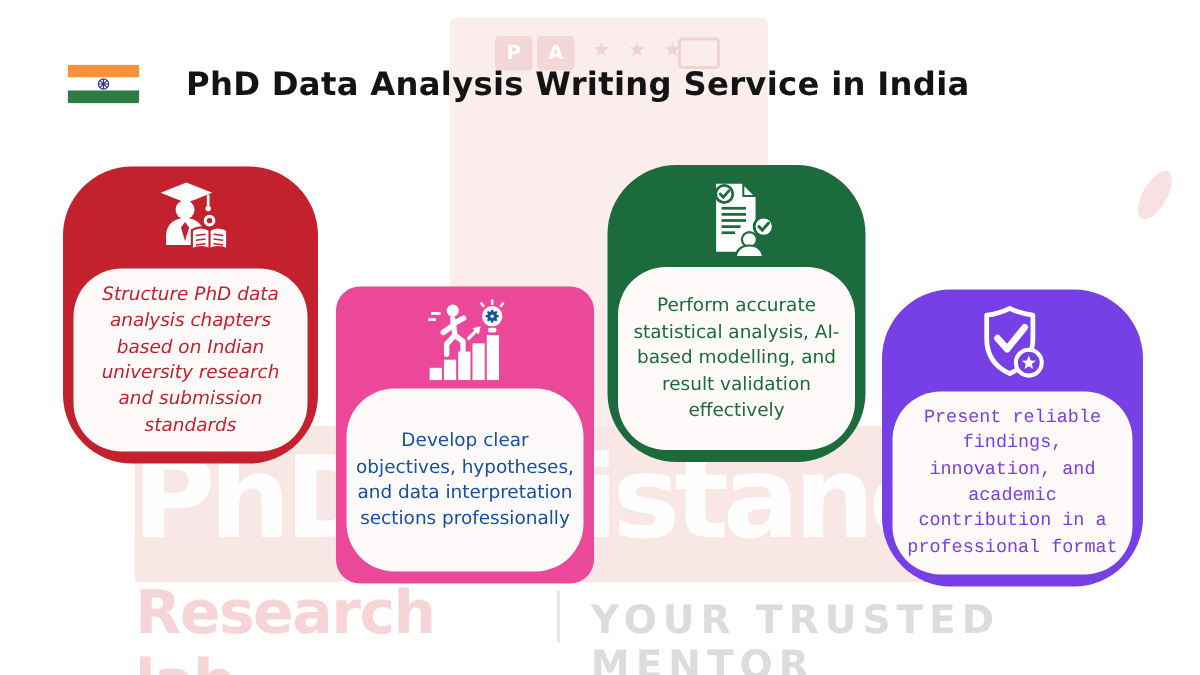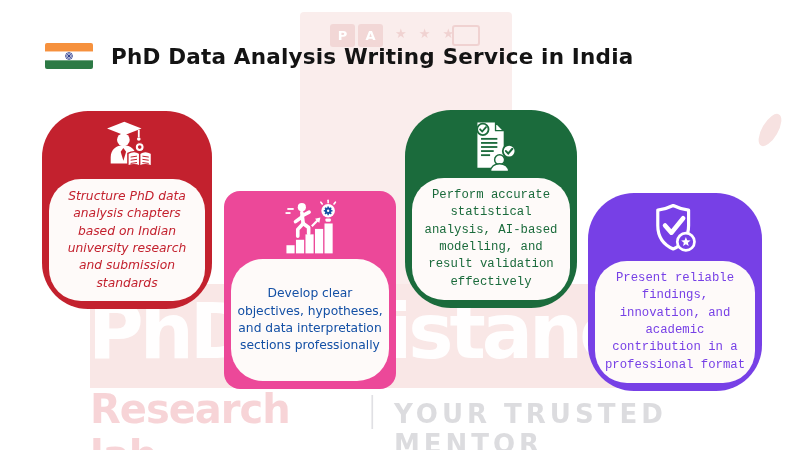--- a/index.html
+++ b/index.html
@@ -21,27 +21,27 @@
               white-space:nowrap; color:rgba(255,255,255,0.95); line-height:1; }
   .wm-flask { position:absolute; left:664px; top:300px; width:46px; height:74px; }
   .wm-footer { position:absolute; left:90px; top:386px; display:flex; align-items:baseline; gap:16px; z-index:0; }
   .wm-researchlab { font-size:40px; font-weight:800; letter-spacing:-1px; color:rgba(235,148,154,0.40); }
   .wm-divider { font-size:34px; font-weight:300; color:#E0E0E4; position:relative; top:-2px; }
   .wm-tagline { font-size:26px; font-weight:600; letter-spacing:4px; color:rgba(196,196,202,0.60); }
 
   
   #header { position:absolute; left:45px; top:43px; display:flex; align-items:center; z-index:3; }
   #flag { width:48px; height:26px; border-radius:2px; overflow:hidden; flex:0 0 auto; }
-  #title { margin-left:18px; font-size:21.5px; font-weight:700; color:#141414; letter-spacing:0.2px; white-space:nowrap; }
+  #title { margin-left:31px; font-size:21.5px; font-weight:700; color:#141414; letter-spacing:0.2px; white-space:nowrap; }
 
   
   .card { position:absolute; width:172px; height:198px; border-radius:46px; z-index:2; }
   .card.c-red    { left:42px;  top:111px; width:170px; background:#C3212E;font-style:italic; --c:#C3212E; }
   .card.c-blue   { left:224px; top:191px; background:#ec4899;border-radius:16px; --c:#1450A5; }
-  .card.c-green  { left:405px; top:110px; background:#1B6B3C;font-family:Liberation Mono, monospace; --c:#1B6B3C; }
+  .card.c-green  { left:405px; top:110px; background:#1B6B3C; --c:#1B6B3C; }
   .card.c-purple { left:588px; top:193px; width:174px; background:#7740E6;font-family:Liberation Mono, monospace; --c:#7740E6; }
   .icon-zone { position:absolute; left:0; right:0; top:6px; height:62px; display:flex; align-items:center; justify-content:center; }
   .icon-zone svg { width:58px; height:58px; }
   .panel { position:absolute; left:7px; right:7px; top:68px; bottom:8px; background:#FEFAF9; border-radius:32px;
            display:flex; align-items:center; justify-content:center; padding:6px 6px; }
   .panel p { font-size:12.3px; line-height:1.42; font-weight:500; text-align:center; color:var(--c); max-width:152px; }
 </style>
 </head>
 <body>
 

